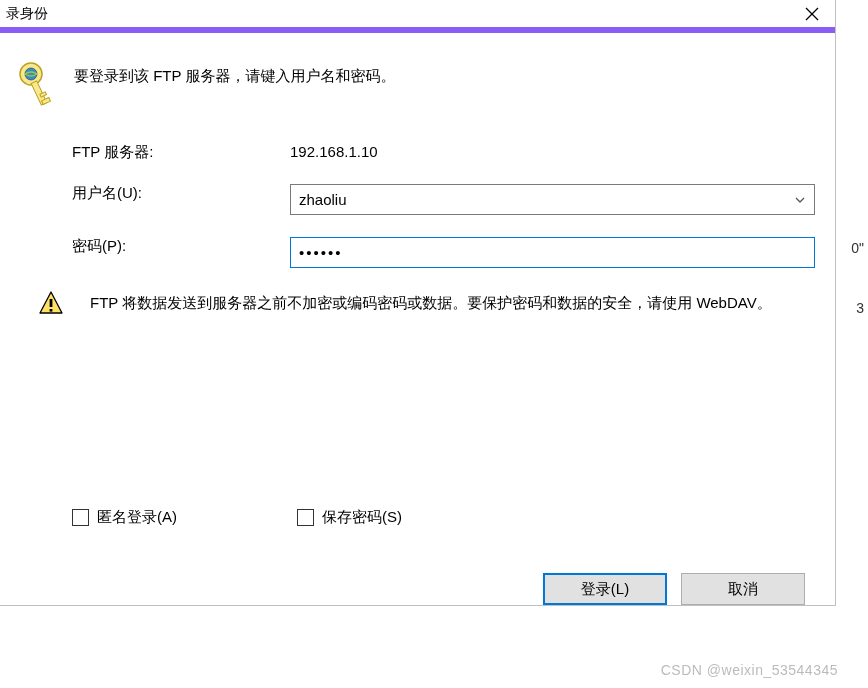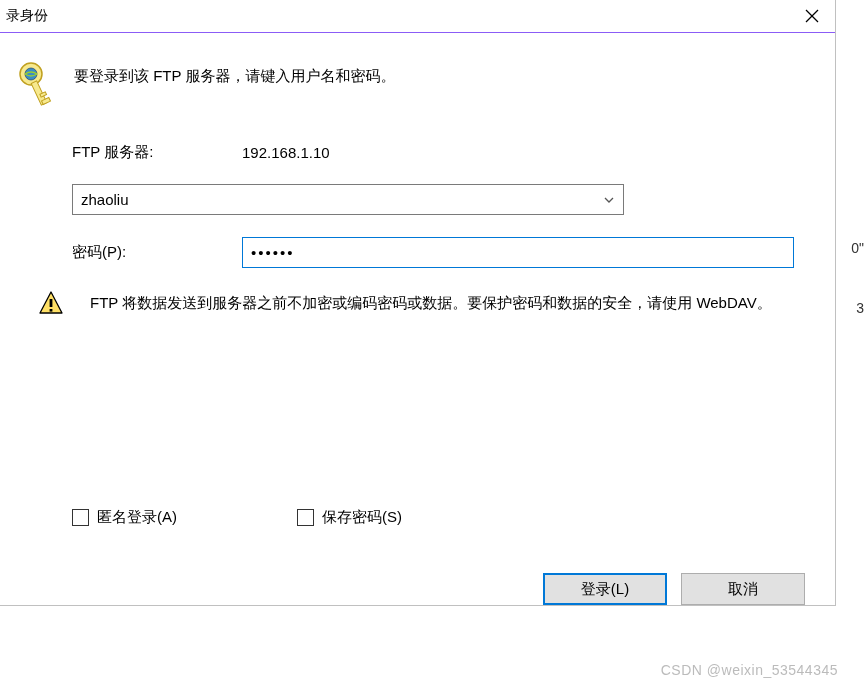--- a/index.html
+++ b/index.html
@@ -23,21 +23,21 @@
       border: 1px solid #c0c0c0;
       border-left: none;
       border-top: none;
     }
     .titlebar {
       height: 33px;
       display: flex;
       align-items: center;
       justify-content: space-between;
       padding: 0 0 0 6px;
-      border-bottom: 1px solid #8b5cf6;
+      border-bottom: 6px solid #8b5cf6;
     }
     .title-text { font-size: 14px; color: #000; }
     .close-btn {
       width: 46px;
       height: 31px;
       display: flex;
       align-items: center;
       justify-content: center;
       cursor: pointer;
     }
@@ -61,22 +61,22 @@
       font-size: 15px;
       line-height: 1.4;
       padding-top: 4px;
     }
     .form-grid {
       margin-top: 34px;
       margin-left: 54px;
     }
     .form-row {
       display: flex;
-      align-items: center;
       margin-bottom: 22px;
+      gap: 48px;
     }
     .form-label {
       width: 170px;
       flex-shrink: 0;
       font-size: 15px;
     }
     .form-value { font-size: 15px; }
     .combo {
       width: 552px;
       height: 31px;
@@ -218,20 +218,21 @@
       </div>
       <div class="instruction">要登录到该 FTP 服务器，请键入用户名和密码。</div>
     </div>
 
     <div class="form-grid">
       <div class="form-row">
         <div class="form-label">FTP 服务器:</div>
         <div class="form-value">192.168.1.10</div>
       </div>
       <div class="form-row">
+        <div class="form-label">用户名(U):</div>
         <div class="combo">
           <span class="combo-text">zhaoliu</span>
           <svg class="combo-chevron" viewBox="0 0 12 12">
             <path d="M2 4 L6 8 L10 4" fill="none" stroke="#555" stroke-width="1.3"></path>
           </svg>
         </div>
       </div>
       <div class="form-row">
         <div class="form-label">密码(P):</div>
         <input type="text" class="pwd-input" value="••••••" style="">

